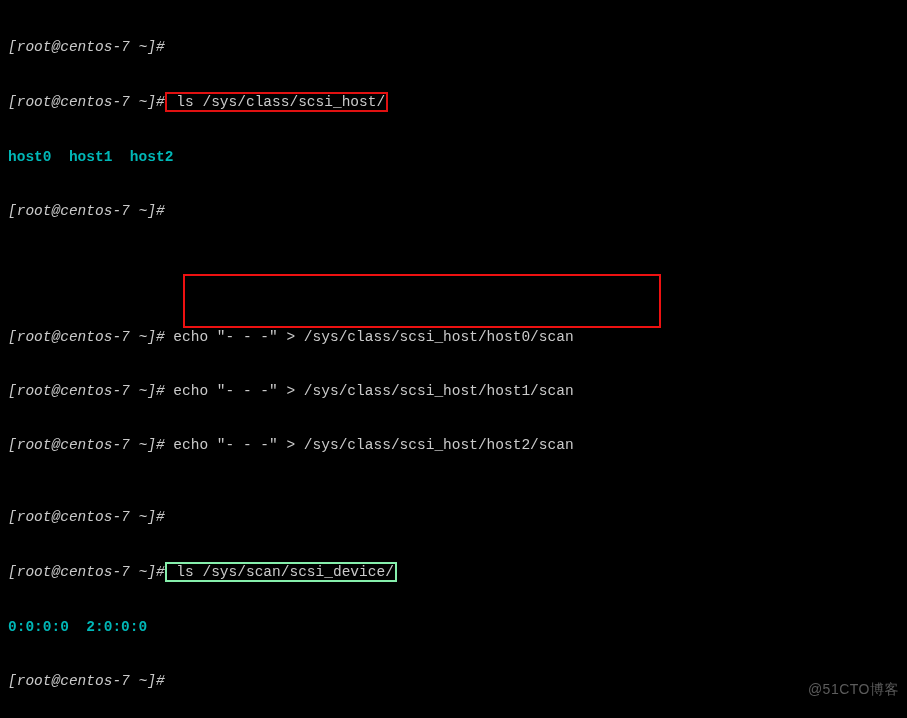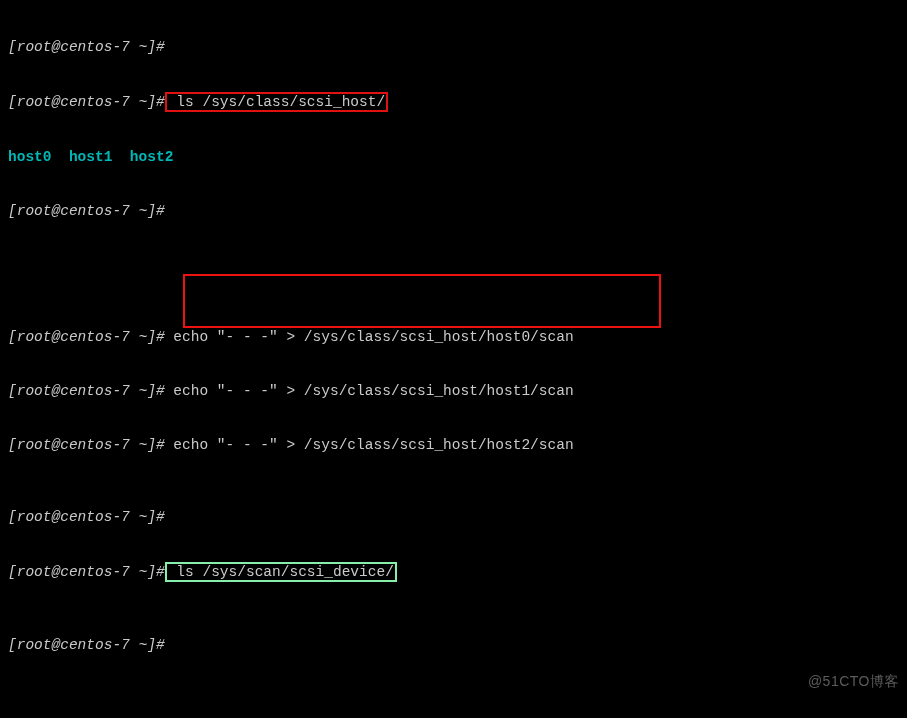--- a/index.html
+++ b/index.html
@@ -18,21 +18,21 @@
   .cyan{ color:#00b7b7; font-weight:bold;}
   .box{
     display:inline-block;
     border:2px solid #86efac; 
     box-sizing:border-box;
     padding:0 1px;
     line-height:16px;
   }
   .watermark{
     position:absolute;
-    right:8px; bottom:28px;
+    right:8px; bottom:20px;
     color:#5c5c5c;
     font-size:14px;
     font-family:Arial,sans-serif;
     letter-spacing:0.5px;
   }
   .col-prompt{ display:inline;font-style:italic; }
 </style>
 </head>
 <body>
 
@@ -51,20 +51,21 @@
   <div style="position:absolute;left:175px;top:0;width:478px;height:54px;border:2px solid #e11;box-sizing:border-box;pointer-events:none;"></div>
   <div class="line"><span class="col-prompt" data-bind="prompt.text">[root@centos-7 ~]#</span><span data-bind="cmds.echo_h0"> echo "- - -" &gt; /sys/class/scsi_host/host0/scan</span></div>
   <div class="line"><span class="col-prompt" data-bind="prompt.text">[root@centos-7 ~]#</span><span data-bind="cmds.echo_h1"> echo "- - -" &gt; /sys/class/scsi_host/host1/scan</span></div>
   <div class="line"><span class="col-prompt" data-bind="prompt.text">[root@centos-7 ~]#</span><span data-bind="cmds.echo_h2"> echo "- - -" &gt; /sys/class/scsi_host/host2/scan</span></div>
 </div>
 
 <div class="line"><span class="col-prompt" data-bind="prompt.text">[root@centos-7 ~]#</span></div>
 
 <div class="line"><span class="col-prompt" data-bind="prompt.text">[root@centos-7 ~]#</span><span class="box" data-bind="cmds.ls_dev"> ls /sys/scan/scsi_device/</span></div>
 
+<div class="line"><span class="cyan" data-bind="out.devs_line">0:0:0:0  2:0:0:0</span></div>
 
 <div class="line"><span class="col-prompt" data-bind="prompt.text">[root@centos-7 ~]#</span></div>
 
 
 
 
 
 
 
 <div class="line" data-bind="out.blank"></div>

